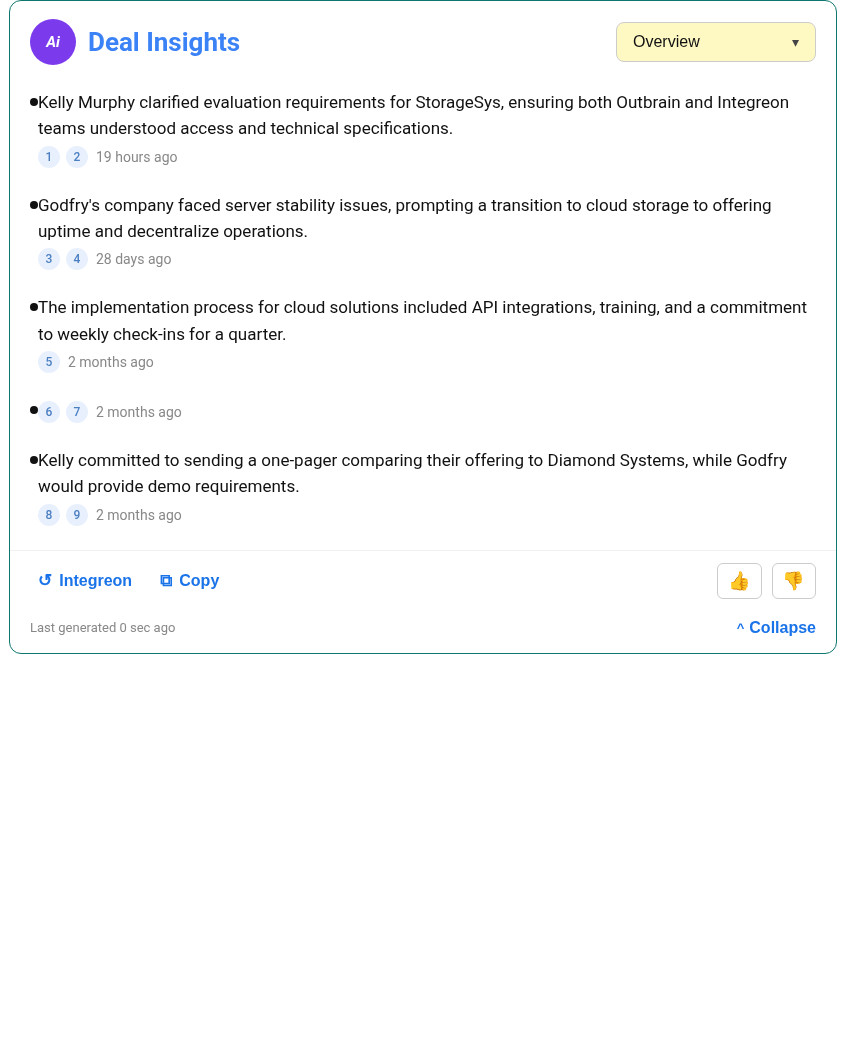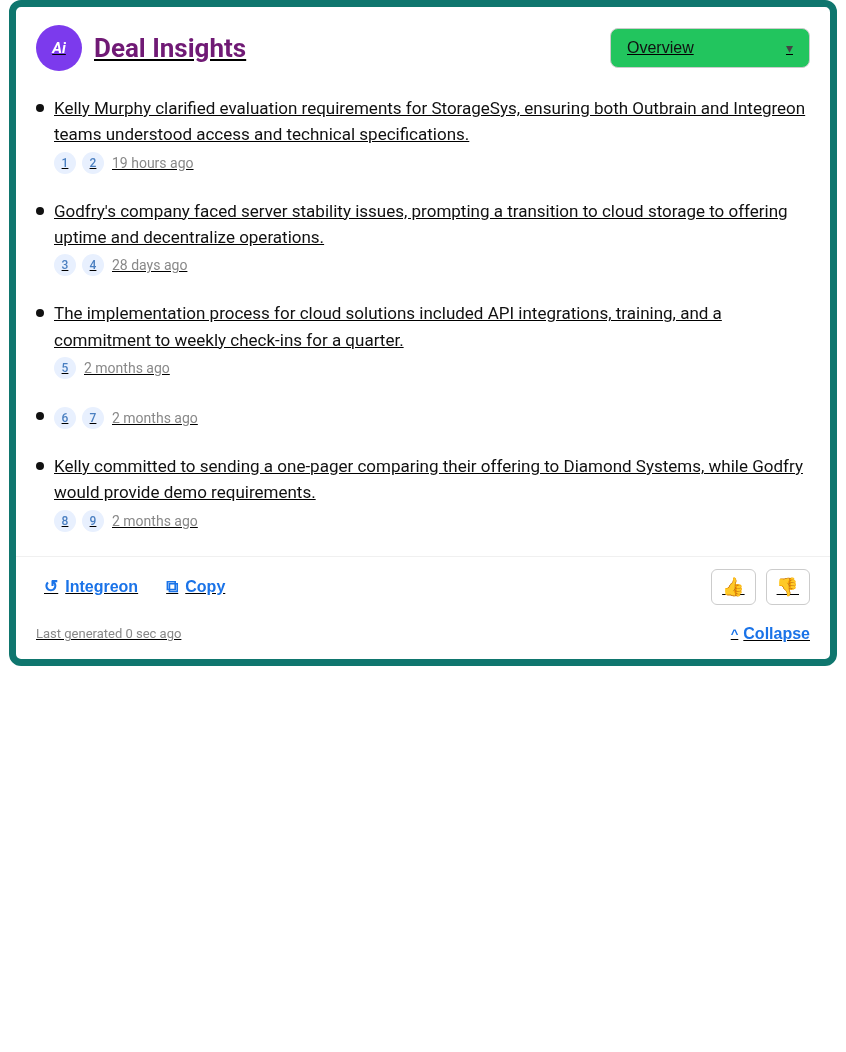--- a/index.html
+++ b/index.html
@@ -15,25 +15,24 @@
       min-height: 1052px;
       display: flex;
       align-items: flex-start;
       justify-content: center;
       padding: 0;
     }
 
     .container {
       width: 828px;
       background: #ffffff;
-      border: 7px solid #0f766e;
+      border: 1px solid #0f766e;
       border-radius: 12px;
       overflow: hidden;
       padding-bottom: 0;
-      text-decoration: underline;
     }
 
     
     .header {
       display: flex;
       align-items: center;
       padding: 18px 20px 14px 20px;
       gap: 12px;
       border-bottom: none;
     }
@@ -52,33 +51,33 @@
     .logo-text {
       color: white;
       font-weight: 700;
       font-size: 15px;
       font-style: italic;
     }
 
     .title {
       font-size: 26px;
       font-weight: 700;
-      color: #701a75;
+      color: #3b82f6;
       flex-shrink: 0;
     }
 
     .dropdown {
       margin-left: auto;
       display: flex;
       align-items: center;
       border: 1.5px solid #cccccc;
       border-radius: 8px;
       padding: 10px 16px;
       cursor: pointer;
-      background: #22c55e;
+      background: #fef9c3;
       min-width: 200px;
       justify-content: space-between;
     }
 
     .dropdown-label {
       font-size: 16px;
       color: #111111;
     }
 
     .dropdown-chevron {
@@ -94,21 +93,20 @@
 
     .insights-list {
       list-style: none;
       padding: 0;
     }
 
     .insight-item {
       display: flex;
       align-items: flex-start;
       margin-bottom: 24px;
-      gap: 10px;
     }
 
     .bullet {
       width: 8px;
       height: 8px;
       border-radius: 50%;
       background: #111111;
       flex-shrink: 0;
       margin-top: 9px;
     }

